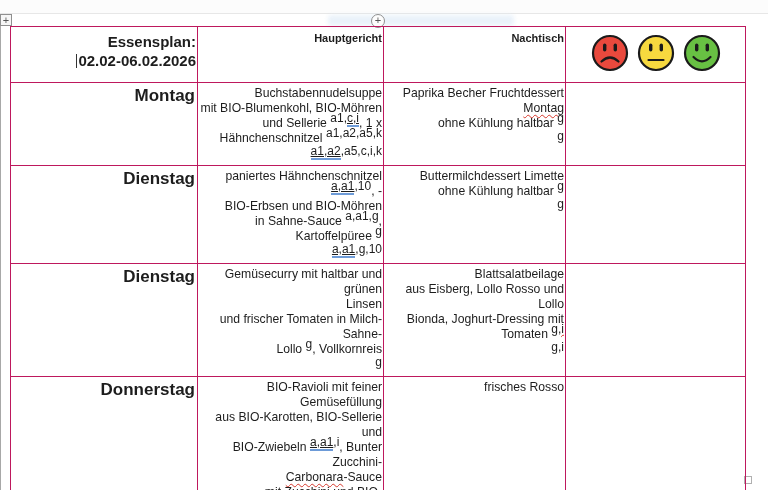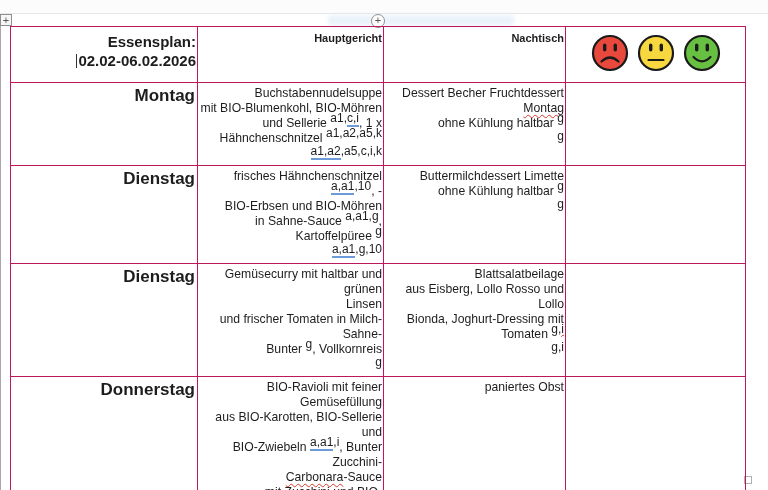--- a/index.html
+++ b/index.html
@@ -40,21 +40,21 @@
   td.h-smileys{ text-align:center;padding-top:6px;}
   .smiley-wrap{display:flex;justify-content:center;gap:6px;align-items:center;}
 
   td.day{font-weight:bold;font-size:17px;padding:3px 2px 0 4px;text-align:left;}
   td.dish{text-align:center;font-size:12.2px;padding-top:3px;}
   .line{line-height:15px;}
   .sup-line{margin-top:3px;}
   sup{font-size:12px;line-height:0;vertical-align:super;letter-spacing:0;}
   .mark-red{text-decoration:underline wavy #d6382c 1px;text-underline-offset:2px;}
   sup.mark-red{text-underline-offset:1px;}
-  .mark-blue{border-bottom:2px solid #6d9bd8;}
+  .mark-blue{border-bottom:2px solid #6d9bd8;text-decoration:underline;}
   .caret{display:inline-block;width:1px;height:14px;background:#333;margin-right:1px;vertical-align:-2px;}
 </style>
 </head>
 <body>
 
 <div class="top-strip"></div>
 <div class="page-edge"></div>
 <div class="blur-patch"></div>
 <div class="move-handle">+</div>
 <div class="insert-ctl">+</div>
@@ -109,49 +109,49 @@
       <tr>
         <td class="day">Montag</td>
         <td class="dish">
           <div class="line"><span>Buchstabennudelsuppe</span></div>
           <div class="line"><span>mit BIO-Blumenkohl, BIO-Möhren</span></div>
           <div class="line"><span>und Sellerie </span><sup>a1,</sup><sup class="mark-blue">c,i</sup><span>, 1 x</span></div>
           <div class="line"><span>Hähnchenschnitzel </span><sup>a1,a2,a5,k</sup></div>
           <div class="line sup-line"><sup class="mark-blue">a1,a2</sup><sup>,a5,c,i,k</sup></div>
         </td>
         <td class="dish">
-          <div class="line"><span>Dessert Becher Fruchtdessert</span></div>
+          <div class="line"><span>Paprika Becher Fruchtdessert</span></div>
           <div class="line"><span class="mark-red">Montag</span></div>
           <div class="line"><span>ohne Kühlung haltbar </span><sup>g</sup></div>
           <div class="line sup-line"><sup>g</sup></div>
         </td>
         <td></td>
       </tr>
       <tr>
         <td class="day">Dienstag</td>
         <td class="dish">
-          <div class="line"><span>frisches Hähnchenschnitzel </span><sup class="mark-blue">a,a1</sup><sup>,10</sup><span>, -</span></div>
+          <div class="line"><span>paniertes Hähnchenschnitzel </span><sup class="mark-blue">a,a1</sup><sup>,10</sup><span>, -</span></div>
           <div class="line"><span>BIO-Erbsen und BIO-Möhren</span></div>
           <div class="line"><span>in Sahne-Sauce </span><sup>a,a1,g</sup><span>, Kartoffelpüree </span><sup>g</sup></div>
           <div class="line sup-line"><sup class="mark-blue">a,a1</sup><sup>,g,10</sup></div>
         </td>
         <td class="dish">
           <div class="line"><span>Buttermilchdessert Limette</span></div>
           <div class="line"><span>ohne Kühlung haltbar </span><sup>g</sup></div>
           <div class="line sup-line"><sup>g</sup></div>
         </td>
         <td></td>
       </tr>
       <tr>
         <td class="day">Dienstag</td>
         <td class="dish">
           <div class="line"><span>Gemüsecurry mit haltbar und grünen</span></div>
           <div class="line"><span>Linsen</span></div>
           <div class="line"><span>und frischer Tomaten in Milch-Sahne-</span></div>
-          <div class="line"><span>Bunter </span><sup>g</sup><span>, Vollkornreis</span></div>
+          <div class="line"><span>Lollo </span><sup>g</sup><span>, Vollkornreis</span></div>
           <div class="line sup-line"><sup>g</sup></div>
         </td>
         <td class="dish">
           <div class="line"><span>Blattsalatbeilage</span></div>
           <div class="line"><span>aus Eisberg, Lollo Rosso und Lollo</span></div>
           <div class="line"><span>Bionda, Joghurt-Dressing mit</span></div>
           <div class="line"><span>Tomaten </span><sup class="mark-red">g,i</sup></div>
           <div class="line sup-line"><sup>g,i</sup></div>
         </td>
         <td></td>
@@ -159,18 +159,18 @@
       <tr>
         <td class="day">Donnerstag</td>
         <td class="dish">
           <div class="line"><span>BIO-Ravioli mit feiner Gemüsefüllung</span></div>
           <div class="line"><span>aus BIO-Karotten, BIO-Sellerie und</span></div>
           <div class="line"><span>BIO-Zwiebeln </span><sup class="mark-blue">a,a1</sup><sup>,i</sup><span>, Bunter Zucchini-</span></div>
           <div class="line"><span class="mark-red">Carbonara</span><span>-Sauce</span></div>
           <div class="line"><span>mit Zucchini und BIO-</span></div>
         </td>
         <td class="dish">
-          <div class="line"><span>paniertes Obst</span></div>
+          <div class="line"><span>frisches Rosso</span></div>
         </td>
         <td></td>
       </tr>
     </tbody>
 </table>
 
 </body></html>

